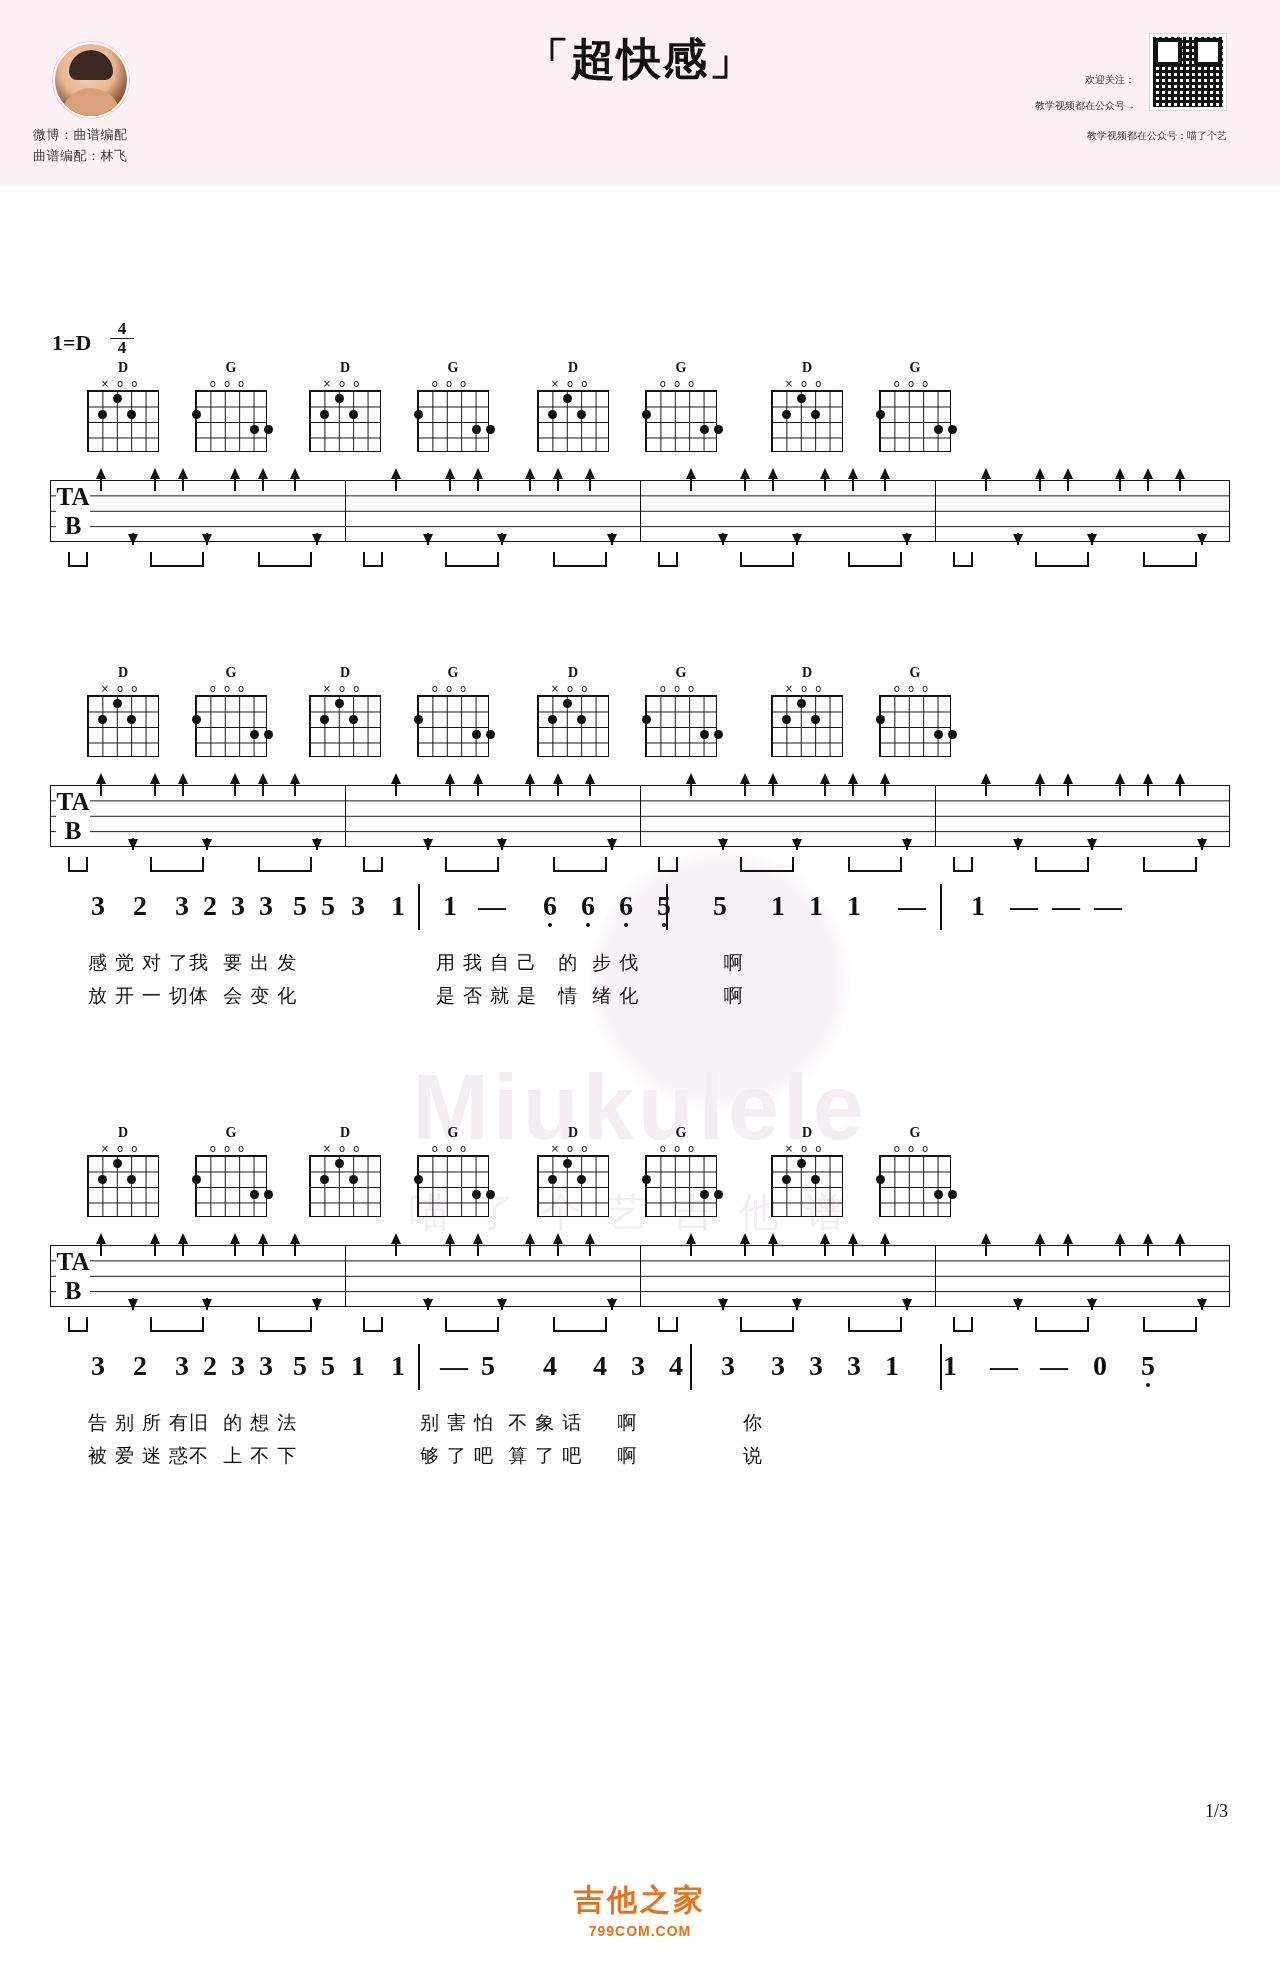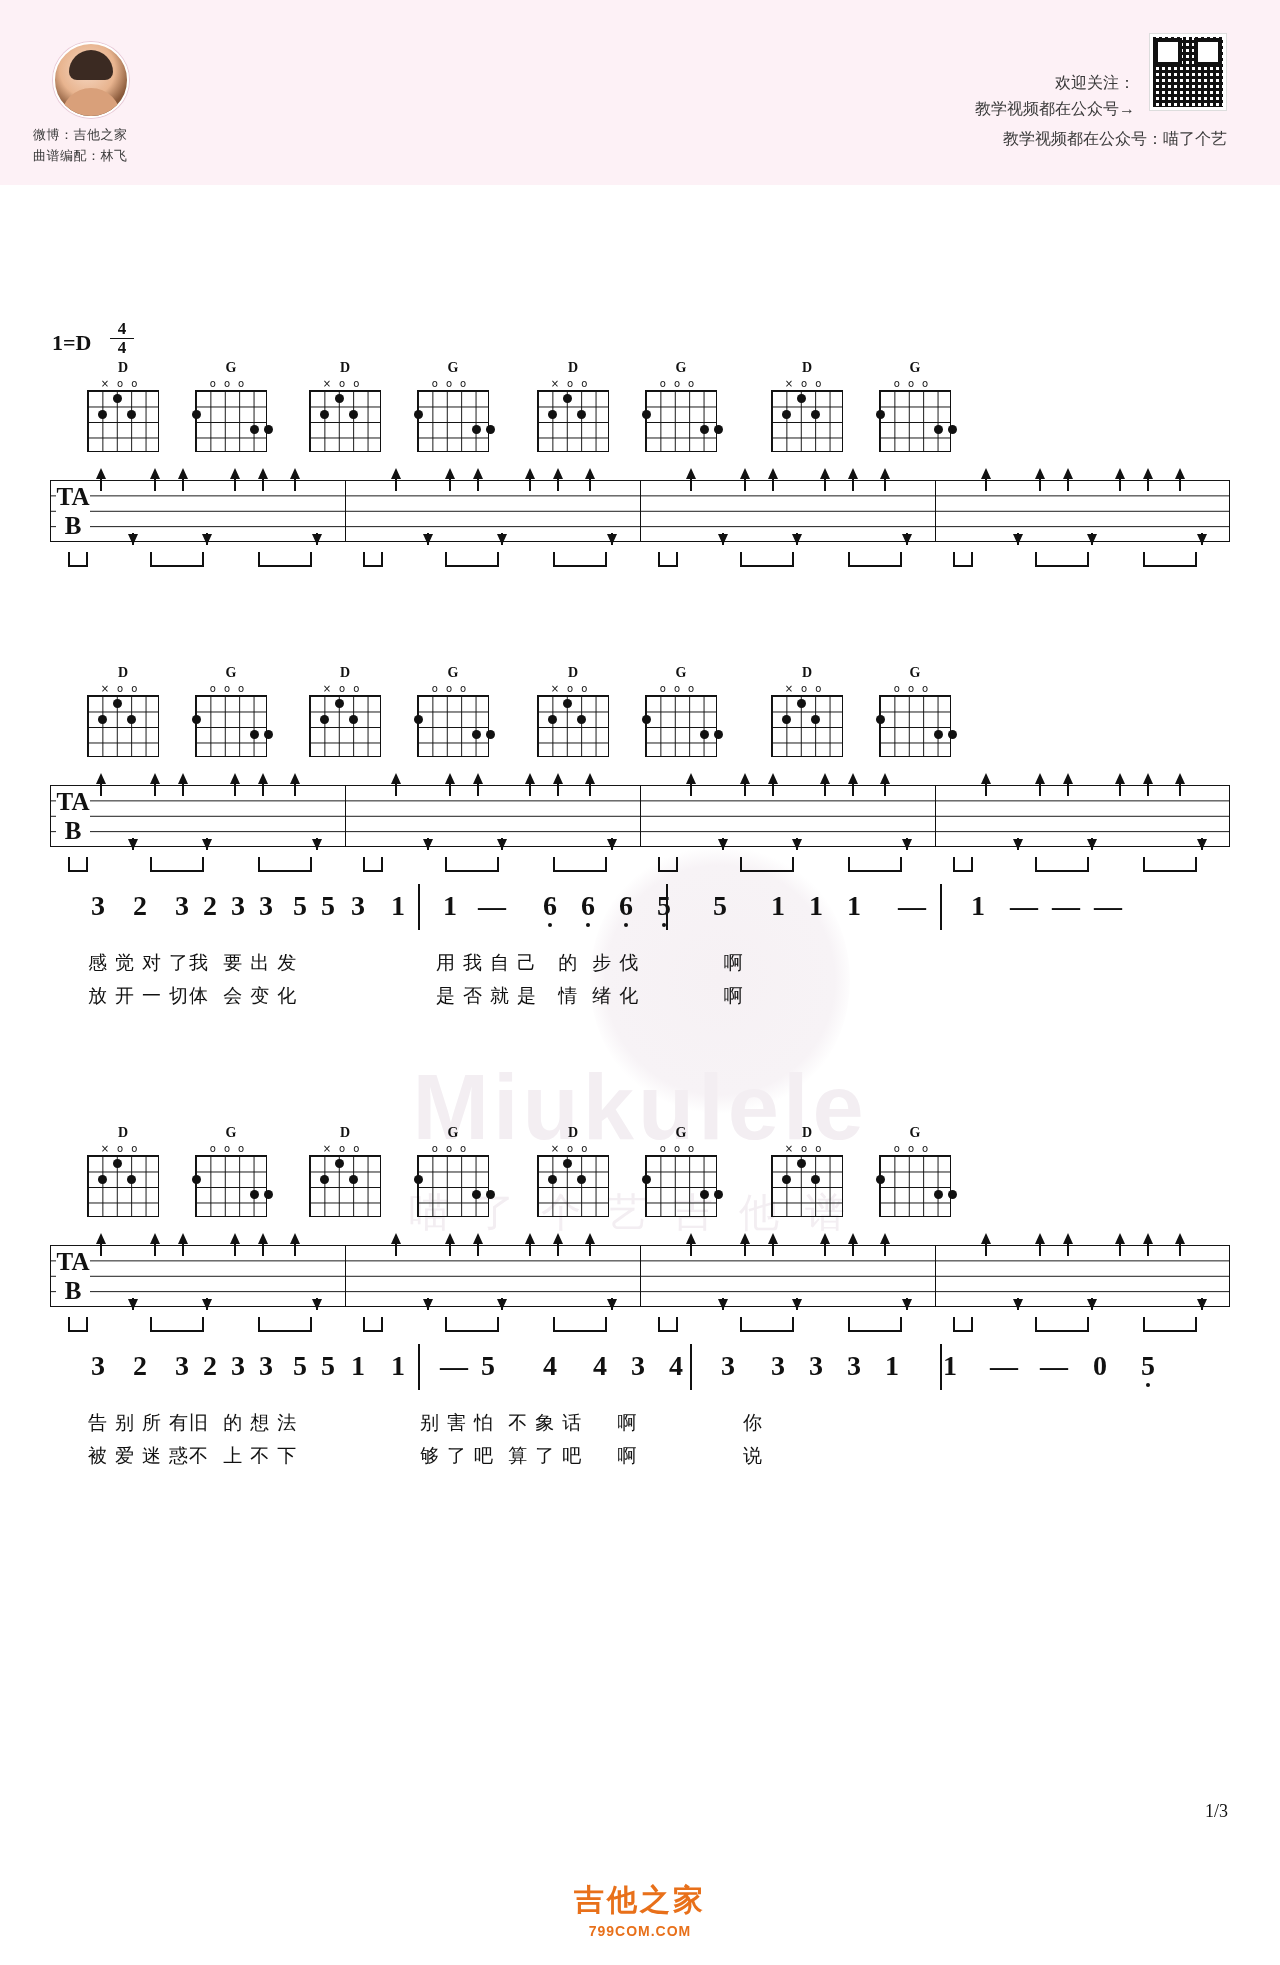--- a/index.html
+++ b/index.html
@@ -61,21 +61,21 @@
       linear-gradient(0deg,#111 50%,transparent 50%);
     background-size:6px 6px,6px 6px;
     background-color:#fff;
     position:relative;
   }
   .qr .qrinner:before,.qr .qrinner:after{
     content:"";position:absolute;width:20px;height:20px;border:4px solid #111;background:#fff;
   }
   .qr .qrinner:before{left:1px;top:1px;}
   .qr .qrinner:after{right:1px;top:1px;}
-  .qrtext{position:absolute;right:145px;text-align:right;font-size:16px;color:#3a3a3a;}
+  .qrtext{position:absolute;right:145px;text-align:right;font-size:10px;color:#3a3a3a;}
   .qt1{top:73px;}
   .qt2{top:99px;text-align:right;}
   .qt3{top:129px;right:53px;}
 
   
   .keysig{position:absolute;left:52px;top:330px;font-size:22px;font-weight:bold;color:#111;
     font-family:"Liberation Serif", serif;}
   .timesig{position:absolute;left:110px;top:320px;width:24px;text-align:center;
     font-family:"Liberation Serif", serif;font-size:17px;font-weight:bold;color:#111;line-height:1.05;}
   .timesig .bar{border-top:1.5px solid #111;display:block;}
@@ -167,23 +167,24 @@
     position:absolute;left:0;top:1880px;width:1280px;text-align:center;
   }
   .footer .fbig{font-size:30px;font-weight:bold;color:#e8701a;letter-spacing:3px;}
   .footer .fsmall{font-size:14px;font-weight:bold;color:#e8701a;letter-spacing:1px;margin-top:2px;}
 </style>
 </head>
 <body>
 
 <div class="header">
   <div class="avatar"></div>
-  <div class="wb-line wb1">微博：吉他之家</div>
+  <div class="wb-line wb1">微博：曲谱编配</div>
   <div class="wb-line wb2">曲谱编配：林飞</div>
 
+  <div class="title">「超快感」</div>
 
   <div class="qr">
       <div class="qrinner"></div>
     </div>
   <div class="qrtext qt1">欢迎关注：</div>
   <div class="qrtext qt2">教学视频都在公众号→</div>
   <div class="qrtext qt3">教学视频都在公众号：喵了个艺</div>
 </div>
 
 <div class="keysig">1=D</div>

